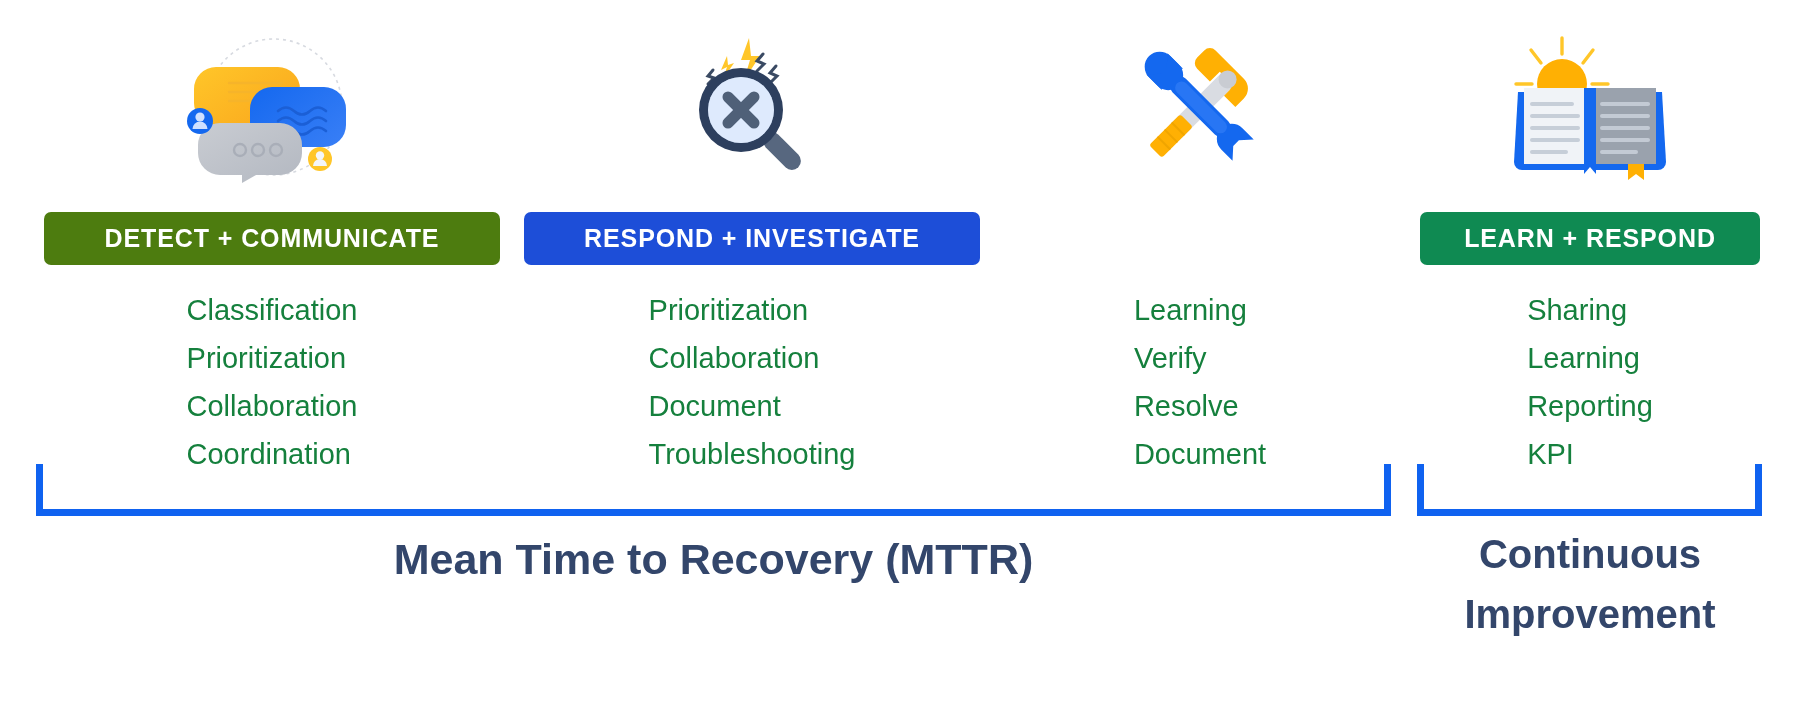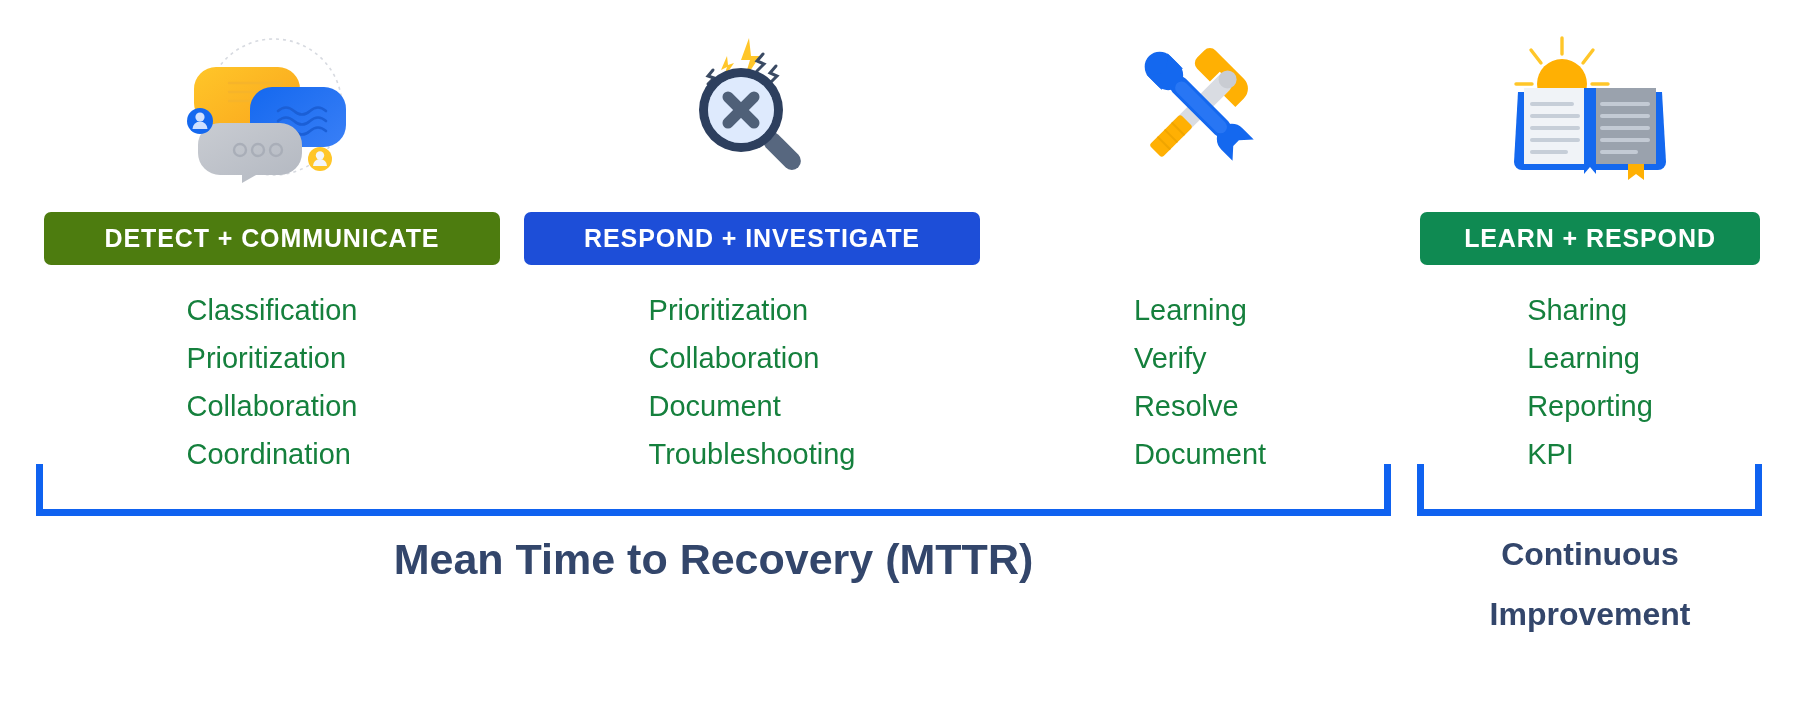--- a/index.html
+++ b/index.html
@@ -123,21 +123,21 @@
   #caption-mttr {
     left: 36px;
     top: 530px;
     width: 1355px;
     font-size: 43px;
   }
   #caption-ci {
     left: 1400px;
     top: 524px;
     width: 380px;
-    font-size: 32px;
+    font-size: 40px;
     line-height: 60px;
   }
   .caption-line { display: block; }
 </style>
 </head>
 <body>
 
 <div id="diagram">
 
   <div class="col col-0">

